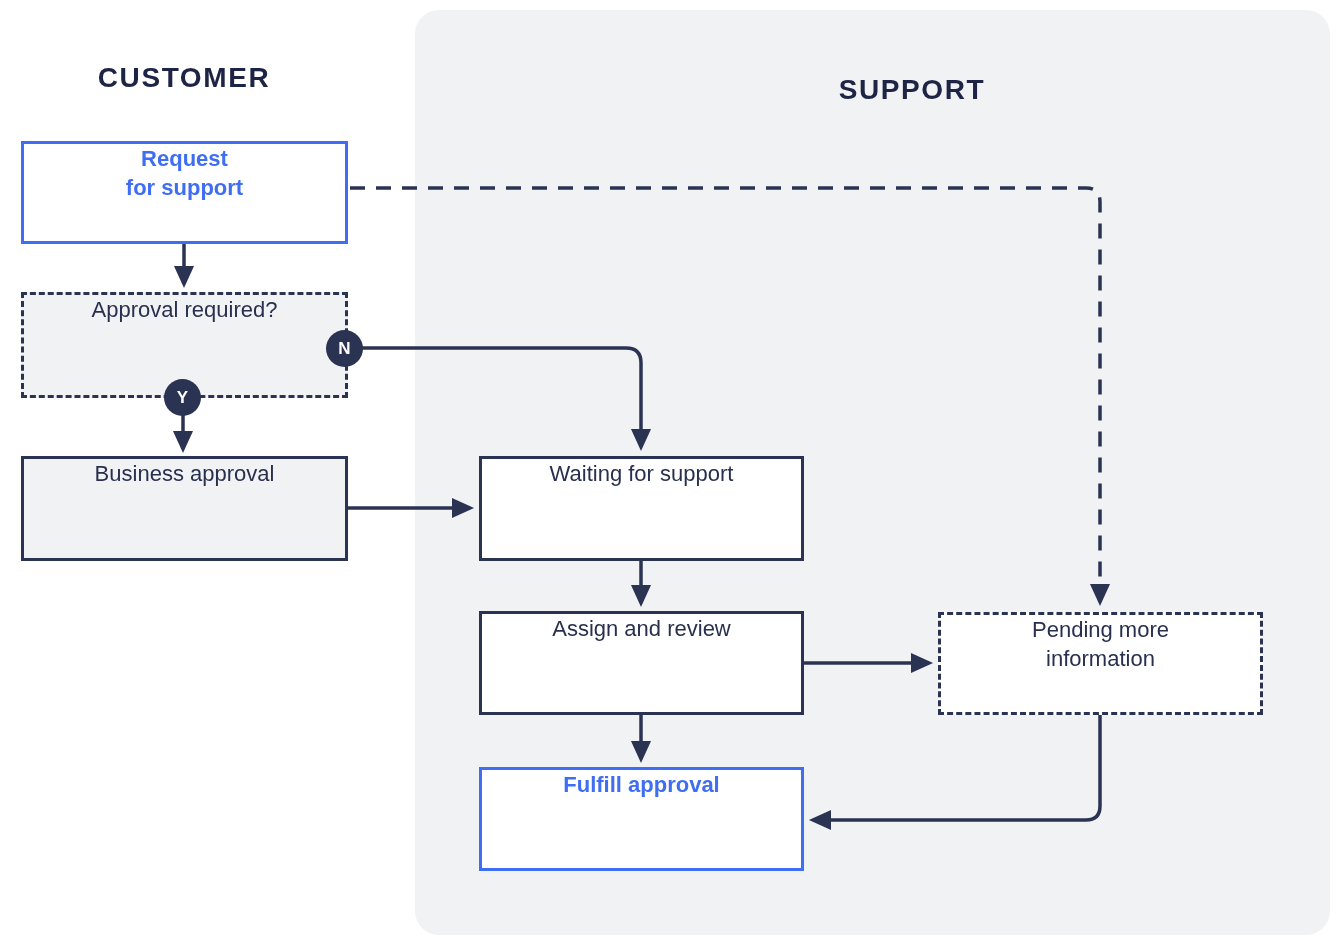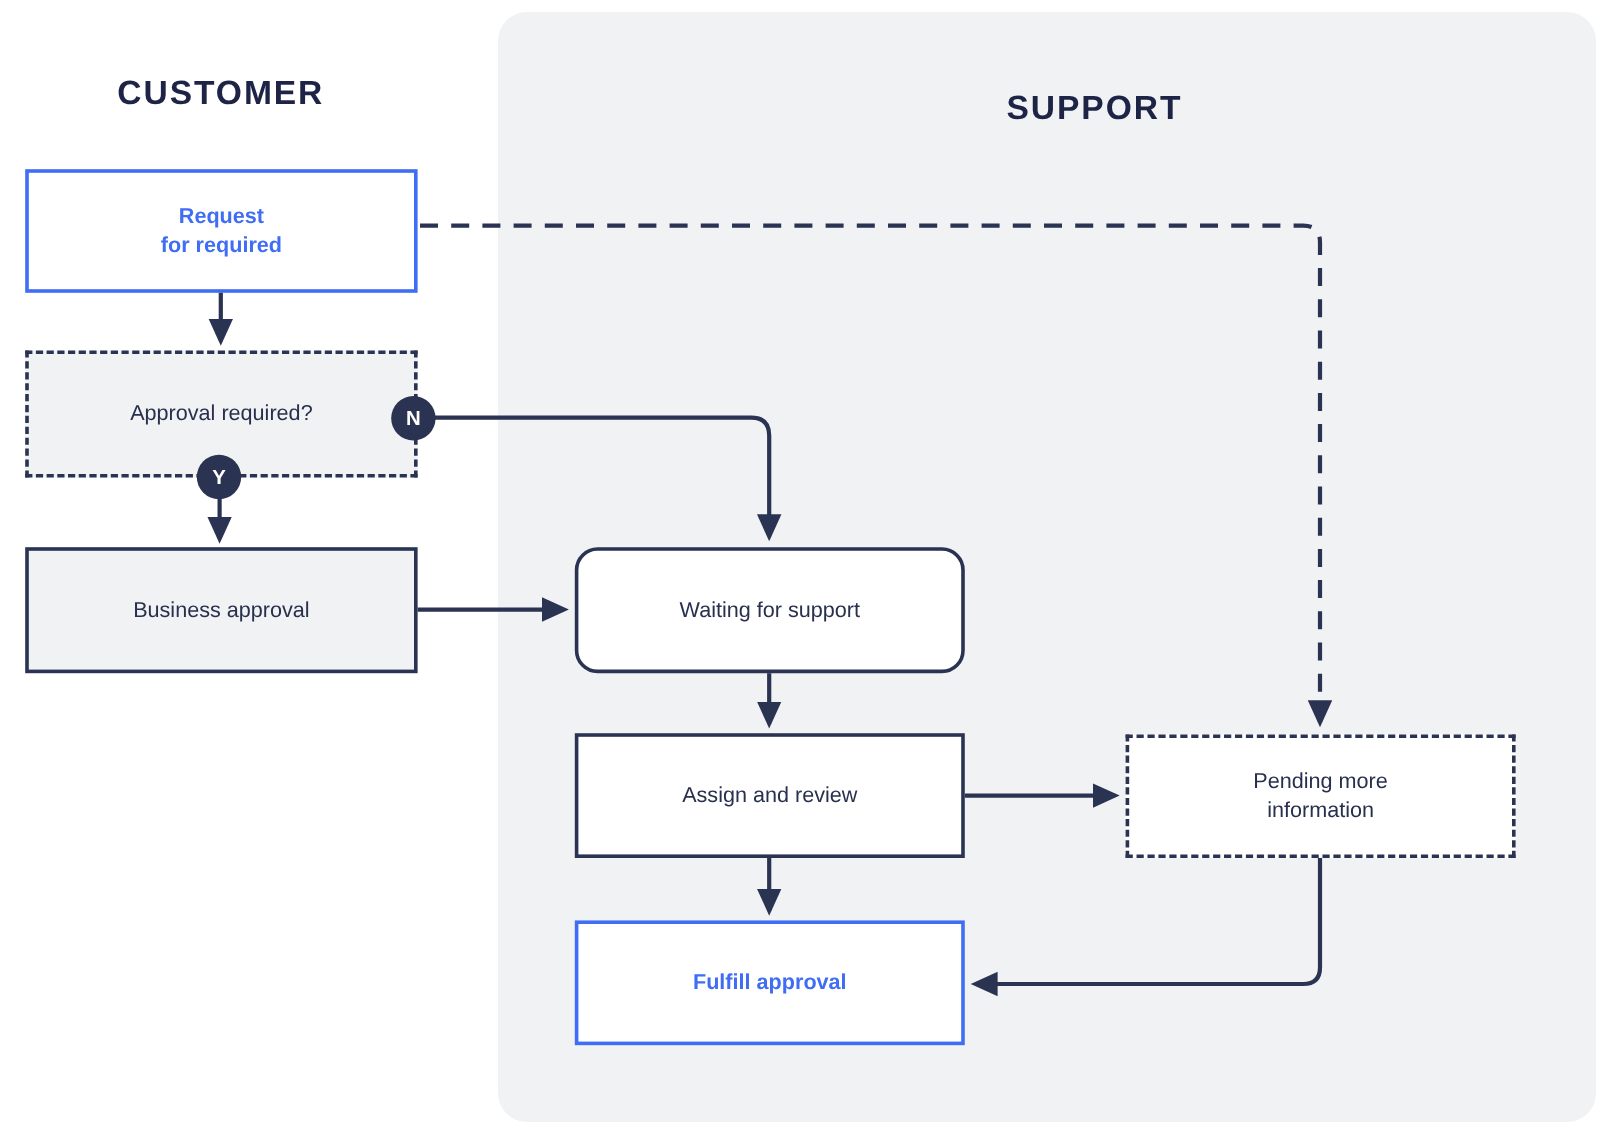--- a/index.html
+++ b/index.html
@@ -37,24 +37,24 @@
     white-space: nowrap;
     transform: translateX(-50%);
   }
   #title-customer { left: 184px; top: 62px; }
   #title-support  { left: 872px; top: 74px; margin-left: 40px; }
 
   .node {
     position: absolute;
     box-sizing: border-box;
     display: flex;
-    align-items: center;
+    align-items: flex-start;
     justify-content: center;
     text-align: center;
-    font-size: 18px;
+    font-size: 22px;
     line-height: 1.32;
     color: #28304e;
   }
   .node-solid-dark {
     border: 3px solid #2b3352;
     background: #ffffff;
   }
   .node-solid-dark-fill {
     border: 3px solid #2b3352;
     background: #f1f2f4;
@@ -70,21 +70,21 @@
   .node-blue {
     border: 3px solid #3f6df4;
     background: #ffffff;
     color: #3f6df4;
     font-weight: bold;
   }
 
   #node-request         { left: 21px;  top: 141px; width: 327px;  height: 103px; }
   #node-approval        { left: 21px;  top: 292px; width: 327px;  height: 106px; }
   #node-business        { left: 21px;  top: 456px; width: 327px;  height: 105px; }
-  #node-waiting         { left: 479px; top: 456px; width: 325px;  height: 105px; border-radius: 19px; }
+  #node-waiting         { left: 479px; top: 456px; width: 325px;  height: 105px; }
   #node-assign          { left: 479px; top: 611px; width: 325px;  height: 104px; }
   #node-fulfill         { left: 479px; top: 767px; width: 325px;  height: 104px; }
   #node-pending         { left: 938px; top: 612px; width: 325px;  height: 103px; }
 
   .badge {
     position: absolute;
     width: 37px;
     height: 37px;
     border-radius: 50%;
     background: #2b3352;
@@ -141,21 +141,21 @@
     <path d="M 641 715 L 641 759" stroke="#2b3352" stroke-width="3.5" fill="none" marker-end="url(#arrow-dark)"></path>
 
     <path d="M 804 663 L 929 663" stroke="#2b3352" stroke-width="3.5" fill="none" marker-end="url(#arrow-dark)"></path>
 
     <path d="M 1100 715 L 1100 806 Q 1100 820 1086 820 L 813 820" stroke="#2b3352" stroke-width="3.5" fill="none" marker-end="url(#arrow-dark)"></path>
   </svg>
 
   <div class="node node-blue" id="node-request">
     <div>
       <div>Request</div>
-      <div>for required</div>
+      <div>for support</div>
     </div>
   </div>
 
   <div class="node node-solid-dark-fill" id="node-business">
     <span>Business approval</span>
   </div>
 
   <div class="node node-dashed-dark-fill" id="node-approval">
     <span>Approval required?</span>
   </div>

